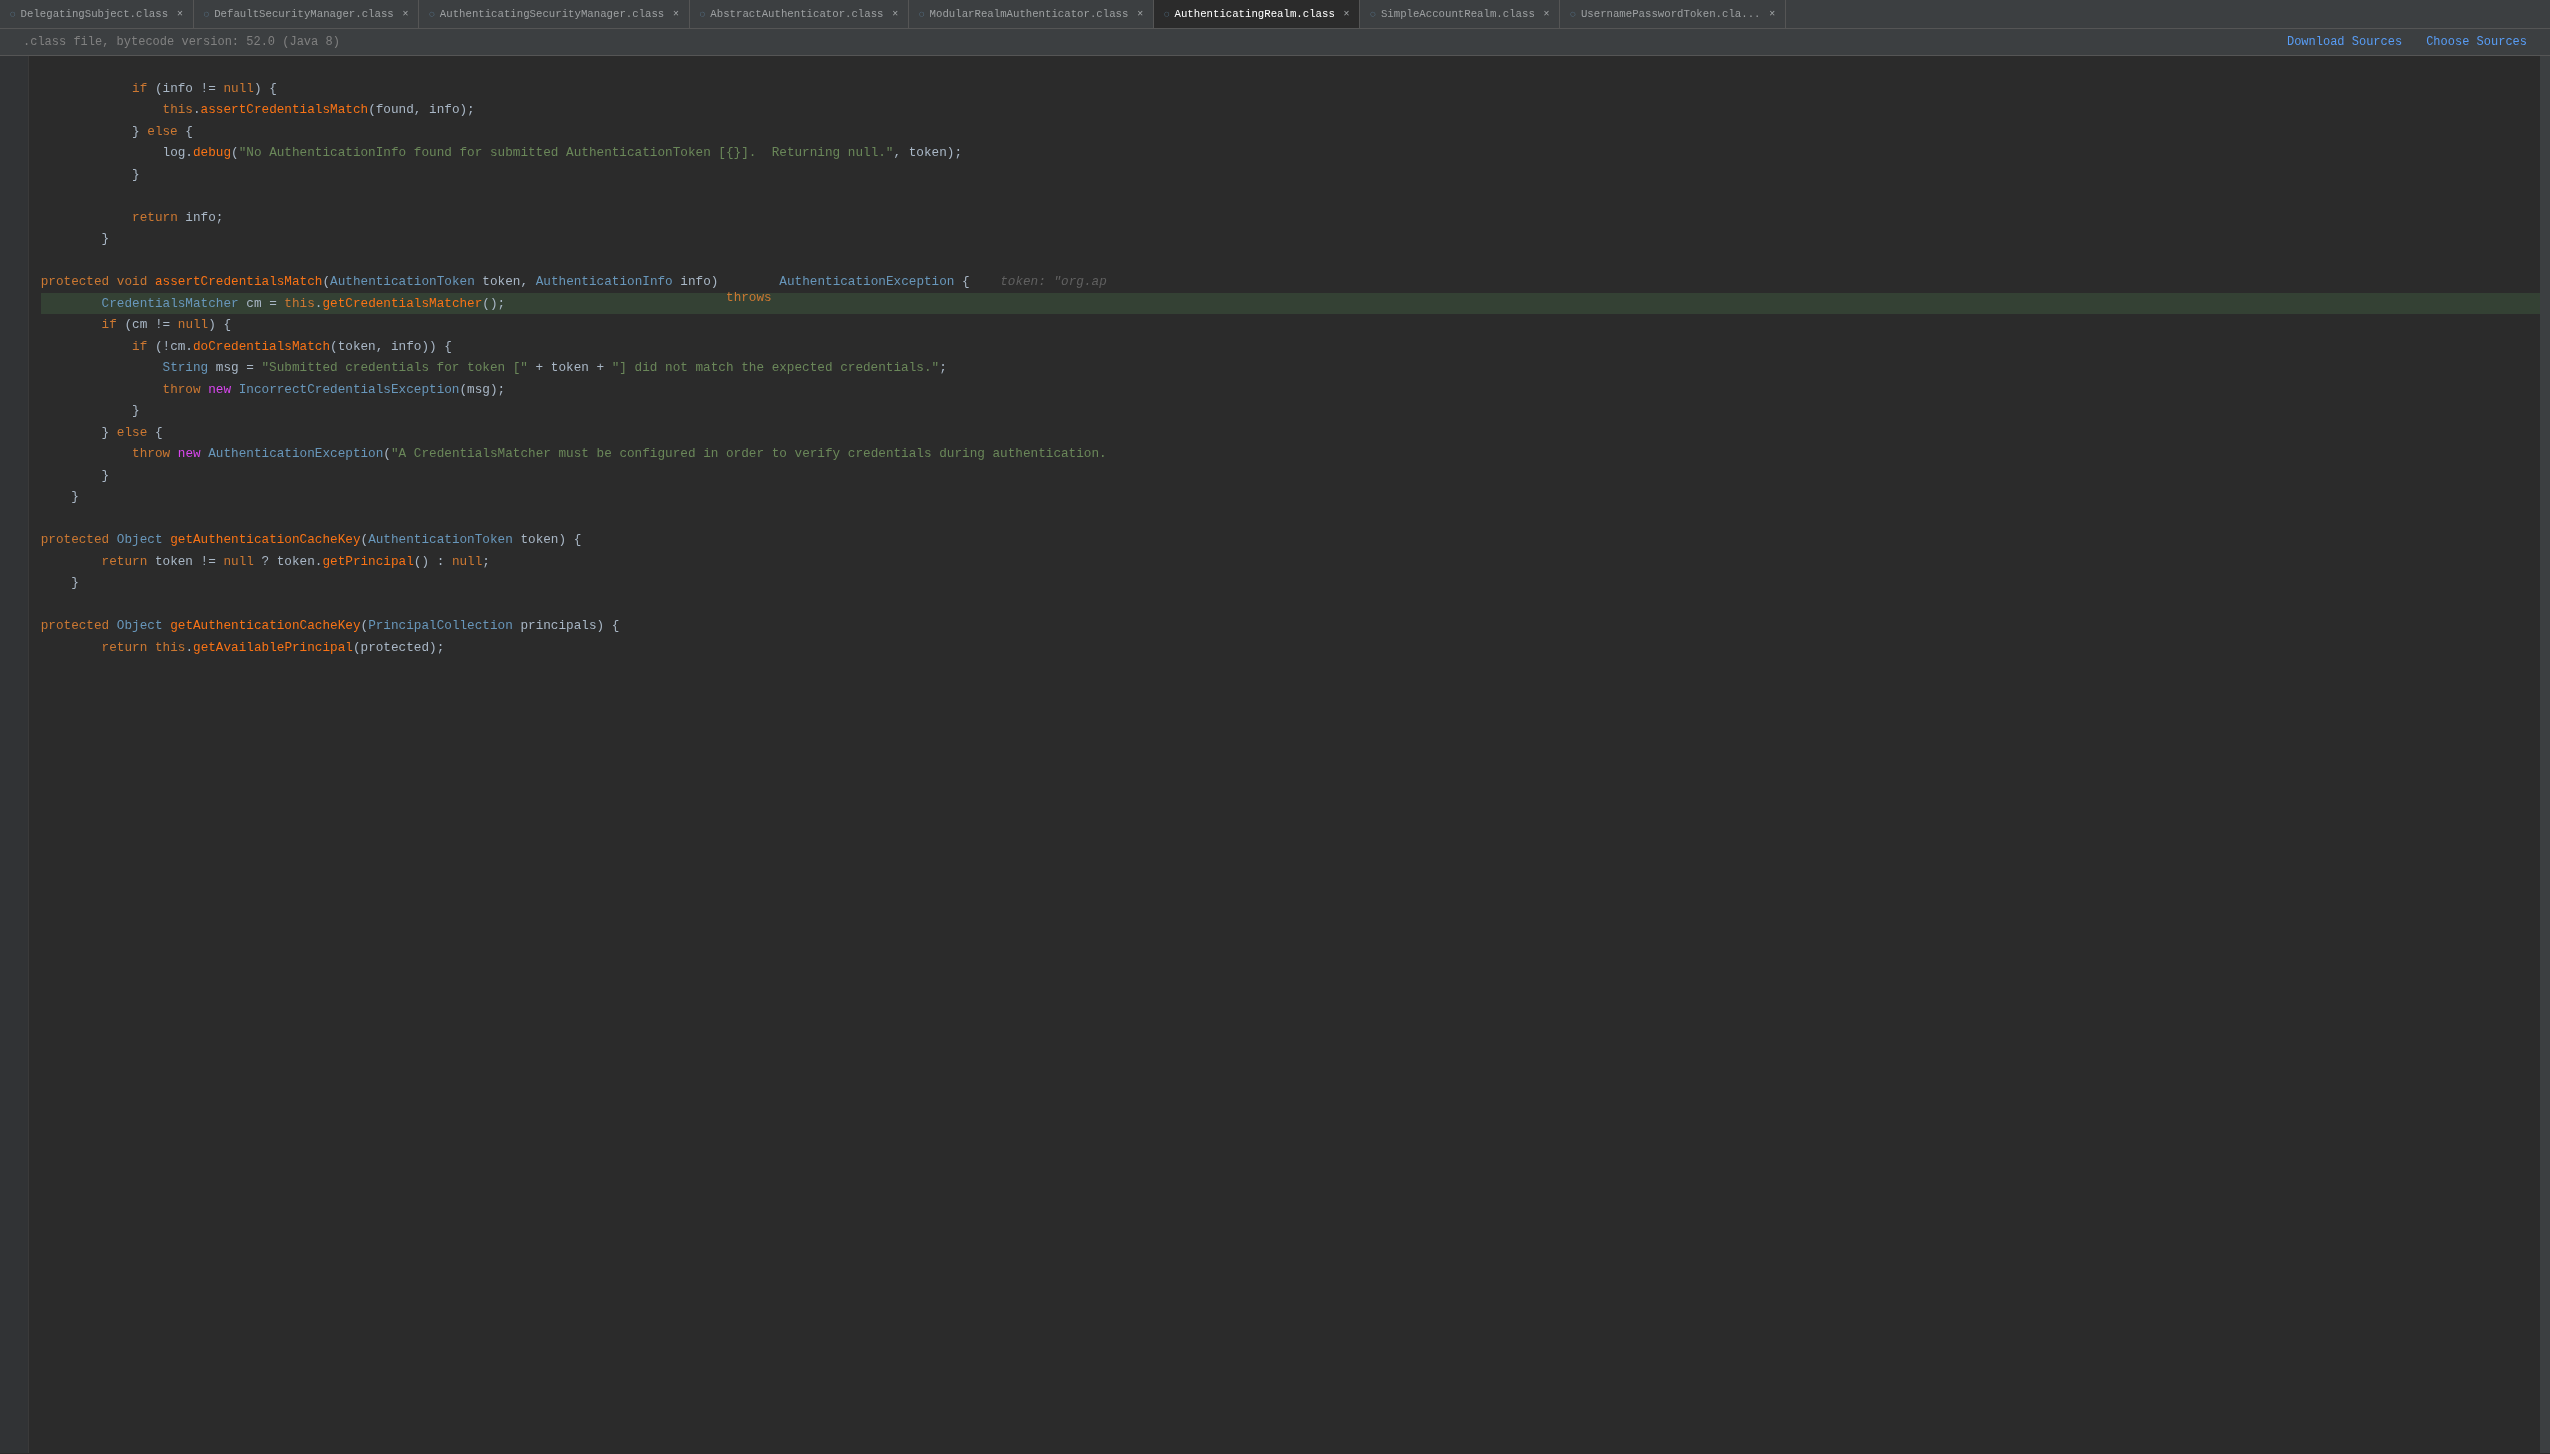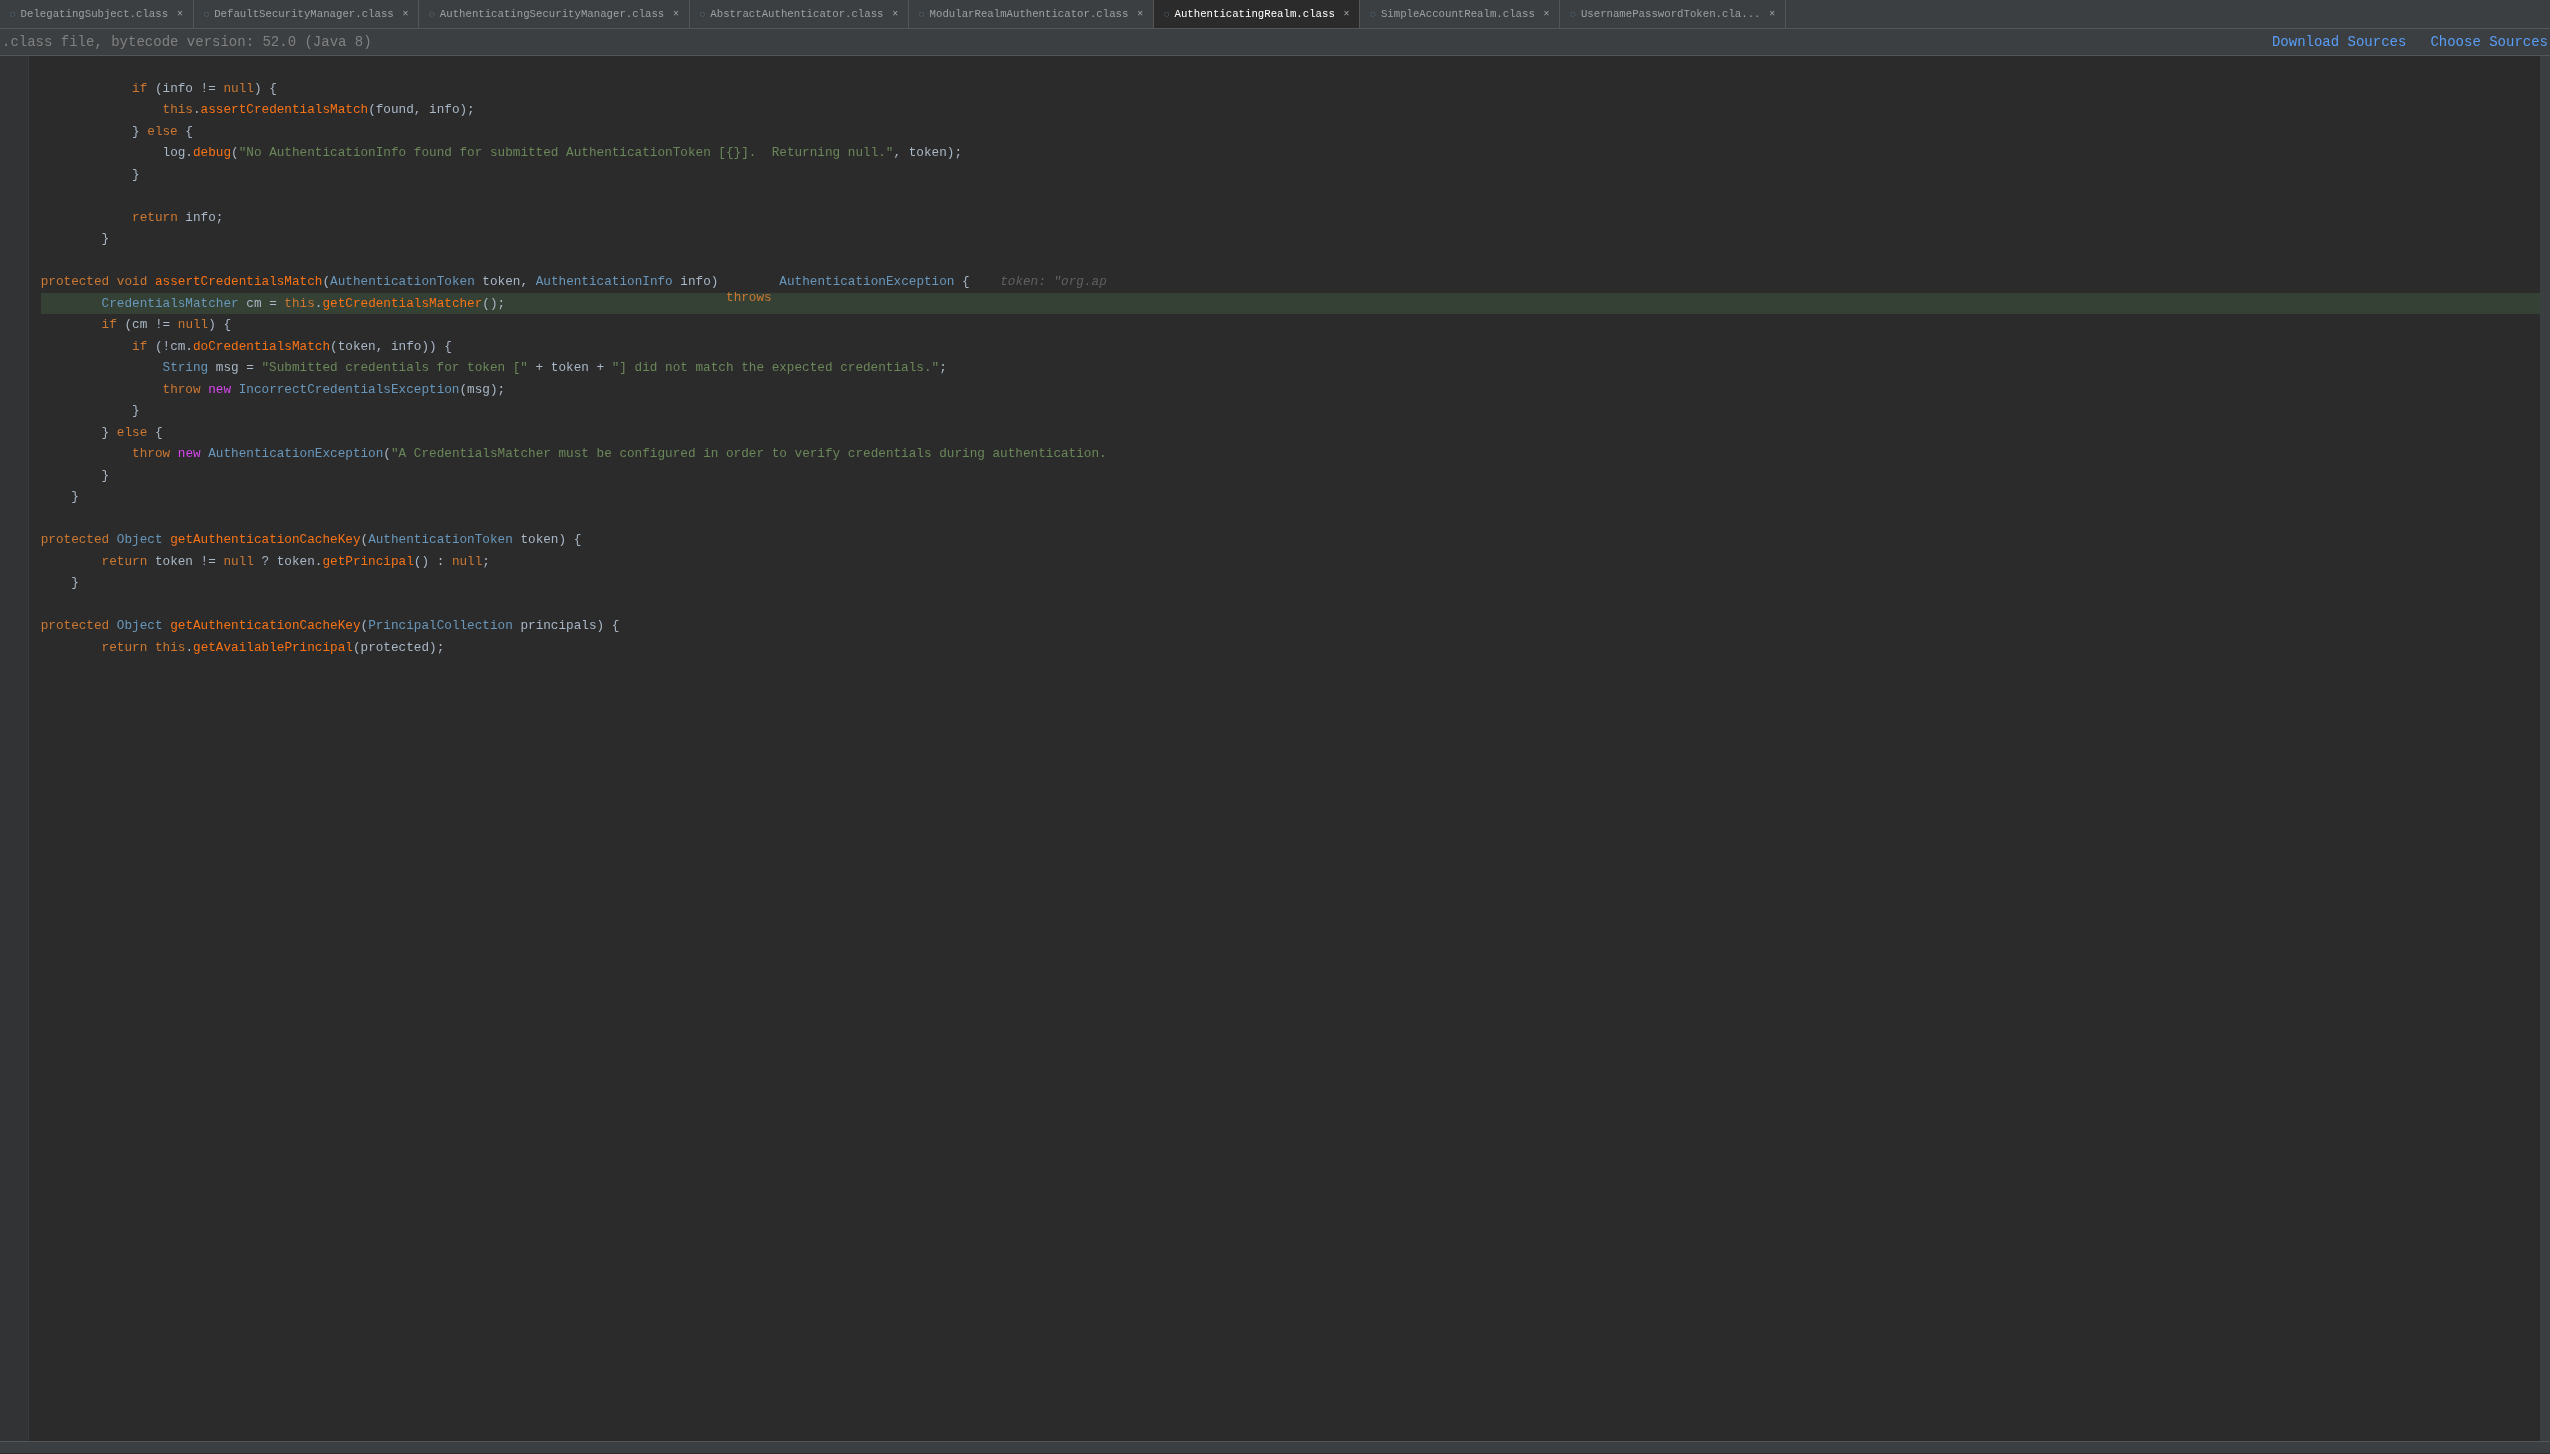--- a/index.html
+++ b/index.html
@@ -57,23 +57,23 @@
       line-height: 1;
     }
 
     
     .action-bar {
       display: flex;
       align-items: center;
       justify-content: space-between;
       background-color: #3c3f41;
       height: 27px;
-      padding: 0 2px;
+      padding: 0 23px;
       border-bottom: 1px solid #555;
-      font-size: 14px;
+      font-size: 12px;
       color: #808080;
     }
 
     .action-bar-left {
       color: #808080;
     }
 
     .action-bar-right {
       display: flex;
       gap: 24px;
@@ -81,21 +81,21 @@
 
     .action-link {
       color: #589df6;
       cursor: pointer;
       text-decoration: none;
     }
 
     
     .editor-container {
       display: flex;
-      flex-direction: column;
+      flex-direction: row;
       height: calc(100vh - 57px);
       overflow: hidden;
     }
 
     .code-area {
       display: flex;
       flex: 1;
       overflow: hidden;
       background-color: #2b2b2b;
     }

